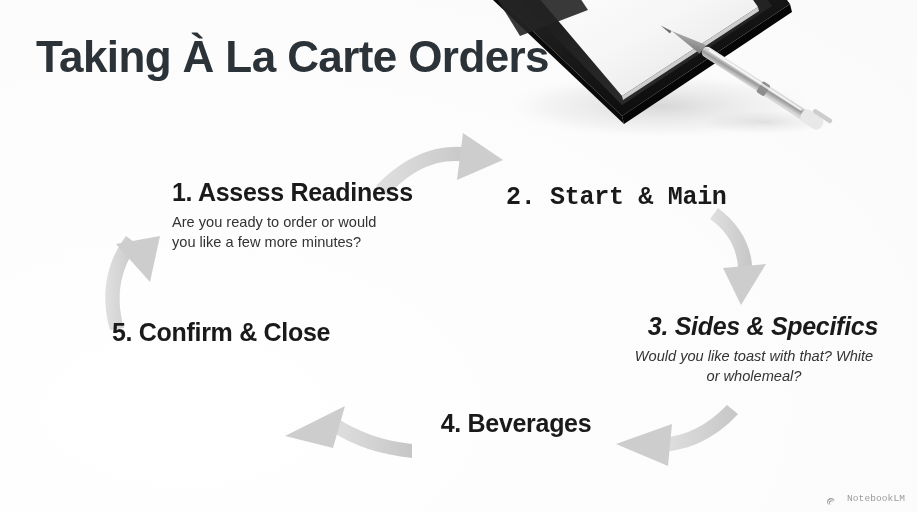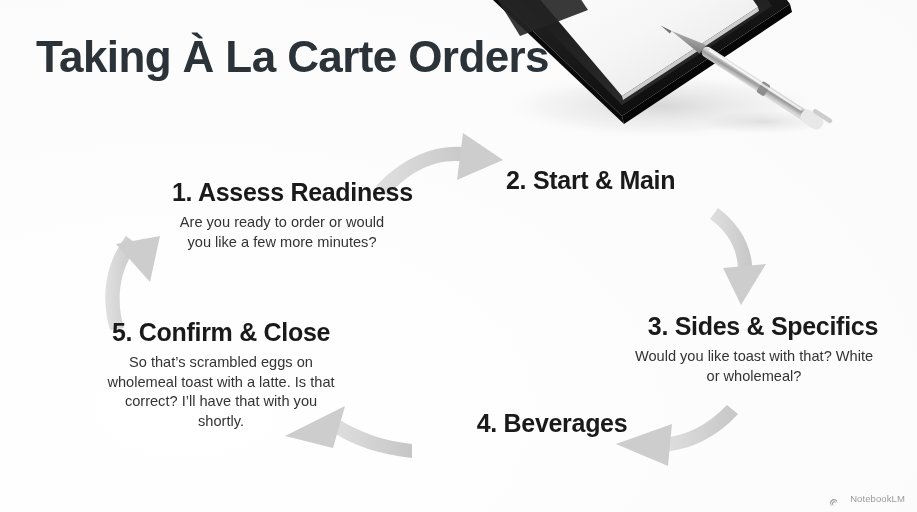--- a/index.html
+++ b/index.html
@@ -55,37 +55,37 @@
     letter-spacing:-0.3px;
     margin-bottom:7px;
     line-height:1.12;
     white-space:nowrap;
   }
   .step p {
     font-size:14.6px;
     line-height:1.34;
     color:#333333;
     font-weight:normal;
-    text-align:center;
   }
 
   .step-1 { left:172px; top:178px; width:220px; text-align:left; }
-  .step-2 { left:506px; top:166px; width:212px; text-align:left; }
-  .step-3 { left:630px; top:312px; width:248px; text-align:right; }
-  .step-3 p { }
-  .step-4 { left:418px; top:409px; width:196px; text-align:center;margin-left:36px; }
+  .step-2 { left:506px; top:184px; width:212px; text-align:left;font-family:Liberation Mono, monospace; }
+  .step-3 { left:630px; top:312px; width:248px; text-align:right;font-style:italic; }
+  .step-3 p { text-align:center; }
+  .step-4 { left:418px; top:409px; width:196px; text-align:center; }
   .step-5 { left:58px; top:318px; width:234px; text-align:center;margin-left:46px; }
 
   
   .watermark {
     position:absolute;
     right:12px; bottom:8px;
     display:flex; align-items:center; gap:11px;
     z-index:7;
     opacity:0.55;
+    font-family:Liberation Mono, monospace;
   }
   .watermark .wm-text {
     font-size:9.5px;
     color:#4a4a4a;
     letter-spacing:0.1px;
   }
   .watermark .wm-mark { display:block; width:10px; height:10px; }
 </style>
 </head>
 <body>
@@ -228,21 +228,20 @@
     <h2>3. Sides &amp; Specifics</h2>
     <p>Would you like toast with that? White or wholemeal?</p>
   </div>
 
   <div class="step step-4">
     <h2>4. Beverages</h2>
   </div>
 
   <div class="step step-5">
     <h2>5. Confirm &amp; Close</h2>
-    <p>So that’s scrambled eggs on wholemeal toast with a latte. Is that correct? I’ll have that with you shortly.</p>
   </div>
 
   <div class="watermark">
     <span class="wm-mark">
       <svg viewBox="0 0 20 20" xmlns="http://www.w3.org/2000/svg">
         <path d="M10 2.2 C5.6 2.2 2.2 5.6 2.2 10 C2.2 13.1 4.2 15.6 7 16.6
                  C5.2 15.4 4.1 13.4 4.1 11.1 C4.1 7.5 7 4.6 10.6 4.6
                  C13.3 4.6 15.5 6.5 16.1 9 C16.5 7.9 16.6 6.9 16.3 5.9
                  C15.4 3.7 12.9 2.2 10 2.2 Z" fill="#4a4a4a"></path>
         <path d="M10.4 6.6 C8 6.6 6.1 8.5 6.1 10.9 C6.1 13 7.6 14.8 9.6 15.2

